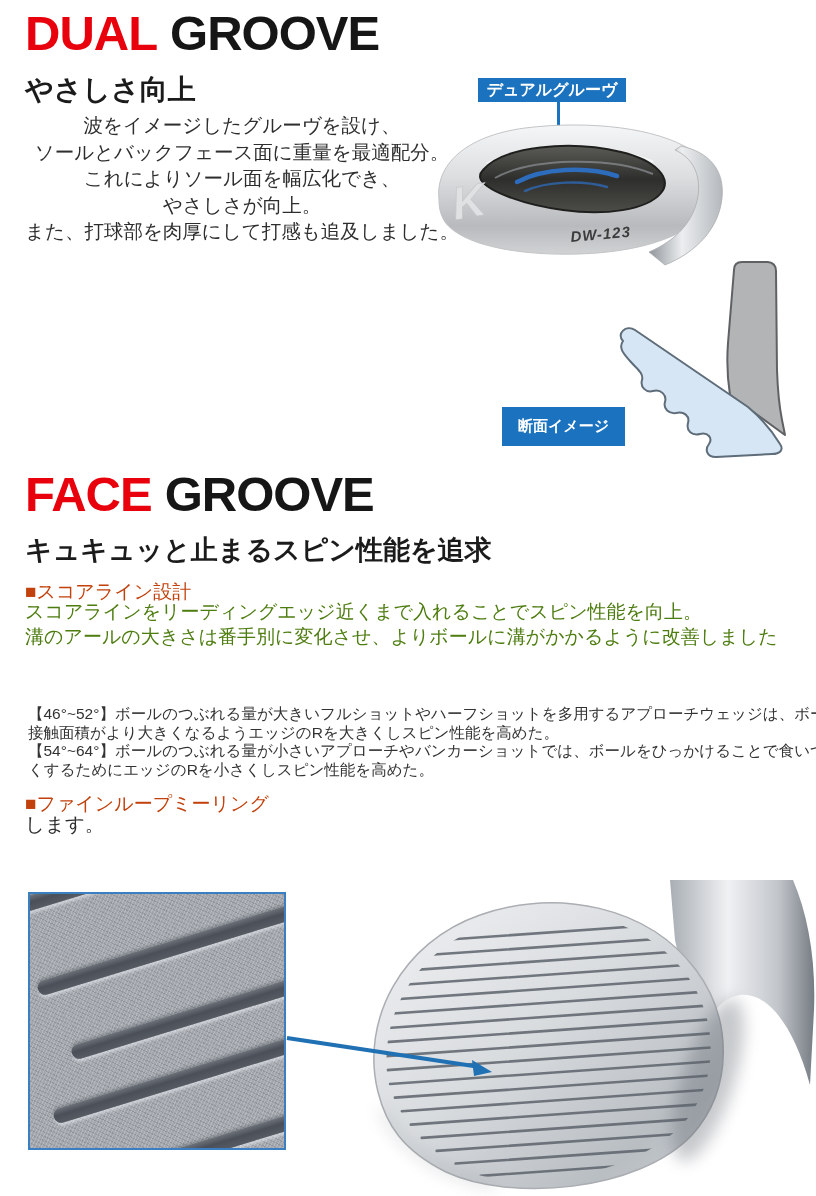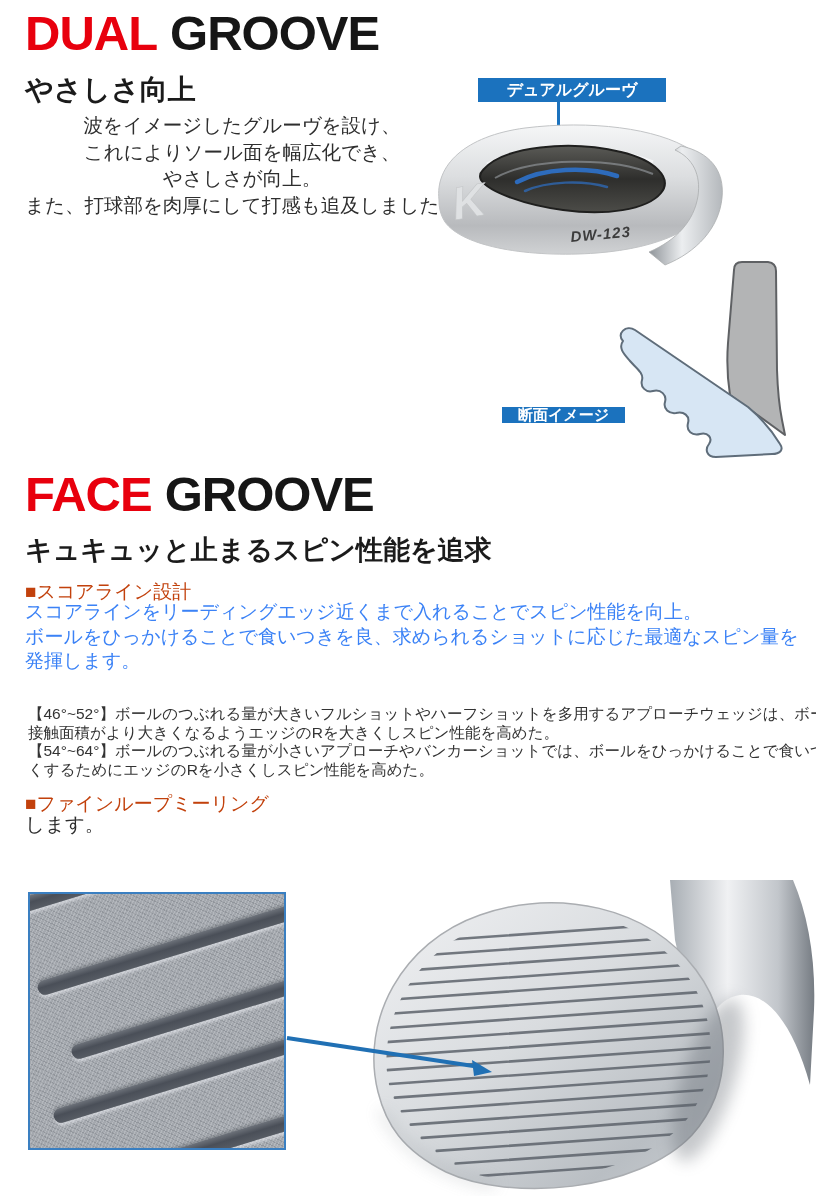--- a/index.html
+++ b/index.html
@@ -4,21 +4,21 @@
 <style>
   html,body{margin:0;padding:0;background:#fff;}
   body{width:816px;height:1196px;position:relative;overflow:hidden;
        font-family:"Liberation Sans","DejaVu Sans",sans-serif;color:#2b2b2b;}
   .abs{position:absolute;}
   .h1{font-weight:900;font-size:49px;line-height:1;letter-spacing:-1px;white-space:nowrap;}
   .h1 .red{color:#e8000d;}
   .h1 .blk{color:#161616;margin-left:13px;}
   .sub{font-size:28px;font-weight:600;color:#1b1b1b;white-space:nowrap;}
   .body-text{font-size:19.5px;line-height:26.5px;color:#2e2e2e;white-space:nowrap;text-align:center;}
-  .body-text2{font-size:19px;line-height:24.5px;color:#3b82f6;white-space:nowrap;}
+  .body-text2{font-size:19px;line-height:24.5px;color:#4d7c0f;white-space:nowrap;}
   .small-text{font-size:15.5px;line-height:18.5px;color:#333;white-space:nowrap;}
   .sec-head{font-size:19px;font-weight:400;color:#c2410c;white-space:nowrap;}
   .blue-label{background:#1b72be;color:#ffffff;font-weight:bold;display:flex;
               align-items:center;justify-content:center;white-space:nowrap;}
   .leader{position:absolute;background:#1b72be;}
   
   .closeup{left:28px;top:892px;width:254px;height:254px;border:2px solid #3a7fc1;
            overflow:hidden;background-color:#a4a8ae;
            background-image:
              repeating-linear-gradient(115deg, rgba(255,255,255,0.18) 0 1px, transparent 1px 3px),
@@ -32,26 +32,27 @@
 <body>
 
 <div class="abs h1" style="left:25px;top:9px;">
   <span class="red">DUAL</span><span class="blk">GROOVE</span>
 </div>
 
 <div class="abs sub" style="left:25px;top:71px;">やさしさ向上</div>
 
 <div class="abs body-text" style="left:25px;top:112px;">
   <div>波をイメージしたグルーヴを設け、</div>
+  <div>ソールとバックフェース面に重量を最適配分。</div>
   <div>これによりソール面を幅広化でき、</div>
   <div>やさしさが向上。</div>
   <div>また、打球部を肉厚にして打感も追及しました。</div>
 </div>
 
-<div class="abs blue-label" style="left:478px;top:78px;width:188px;height:24px;font-size:16px;">デュアルグルーヴ</div>
+<div class="abs blue-label" style="left:478px;top:78px;width:148px;height:24px;font-size:16px;">デュアルグルーヴ</div>
 <div class="leader" style="left:557px;top:102px;width:3px;height:52px;"></div>
 
 <svg class="abs" style="left:425px;top:100px;" width="370" height="175" viewBox="0 0 370 175">
   <defs>
     <linearGradient id="chrome" x1="0" y1="0" x2="0" y2="1">
       <stop offset="0" stop-color="#f5f6f7"></stop>
         <stop offset="0.4" stop-color="#dcdee0"></stop>
       <stop offset="0.78" stop-color="#b8babd"></stop>
         <stop offset="1" stop-color="#d0d2d4"></stop>
     </linearGradient>
@@ -82,34 +83,33 @@
 
 <svg class="abs" style="left:598px;top:255px;" width="195" height="205" viewBox="0 0 195 205">
   <path d="M136,15 Q136,7 144,7 L170,7 Q178,8 178,16 L179,115 Q180,145 184,165 L187,180
            L132,140 Q128,115 130,88 Z" fill="#b3b4b5" stroke="#5f6164" stroke-width="2" stroke-linejoin="round"></path>
   <path d="M25,86 C18,79 28,69 37,75 L150,152 C162,162 174,176 182,189 C186,195 182,199 174,199
            L118,202 C108,202 107,194 111,189 C115,183 110,177 102,179 C94,181 88,176 90,168
            C92,161 86,156 78,158 C71,159 65,154 67,147 C69,140 63,134 55,136 C48,138 42,132 44,125
            C46,118 38,113 32,106 C26,99 20,93 25,86 Z" fill="#d7e6f4" stroke="#5f6d7a" stroke-width="2" stroke-linejoin="round"></path>
 </svg>
 
-<div class="abs blue-label" style="left:502px;top:407px;width:123px;height:16px;font-size:15px;">断面イメージ</div>
+<div class="abs blue-label" style="left:502px;top:407px;width:123px;height:39px;font-size:15px;">断面イメージ</div>
 
 <div class="abs h1" style="left:25px;top:470px;">
   <span class="red">FACE</span><span class="blk">GROOVE</span>
 </div>
 
 <div class="abs sub" style="left:25px;top:532px;font-size:27px;">キュキュッと止まるスピン性能を追求</div>
 
 <div class="abs sec-head" style="left:25px;top:579px;">■スコアライン設計</div>
 
 <div class="abs body-text2" style="left:25px;top:600px;">
   <div>スコアラインをリーディングエッジ近くまで入れることでスピン性能を向上。</div>
-  <div>ボールをひっかけることで食いつきを良、求められるショットに応じた最適なスピン量を</div>
-  <div>発揮します。</div>
+  <div>溝のアールの大きさは番手別に変化させ、よりボールに溝がかかるように改善しました</div>
 </div>
 
 <div class="abs small-text" style="left:28px;top:705px;">
   <div>【46°~52°】ボールのつぶれる量が大きいフルショットやハーフショットを多用するアプローチウェッジは、ボールとの</div>
   <div>接触面積がより大きくなるようエッジのRを大きくしスピン性能を高めた。</div>
   <div>【54°~64°】ボールのつぶれる量が小さいアプローチやバンカーショットでは、ボールをひっかけることで食いつきを良</div>
   <div>くするためにエッジのRを小さくしスピン性能を高めた。</div>
 </div>
 
 <div class="abs sec-head" style="left:25px;top:769px;margin-top:22px;">■ファインループミーリング</div>

